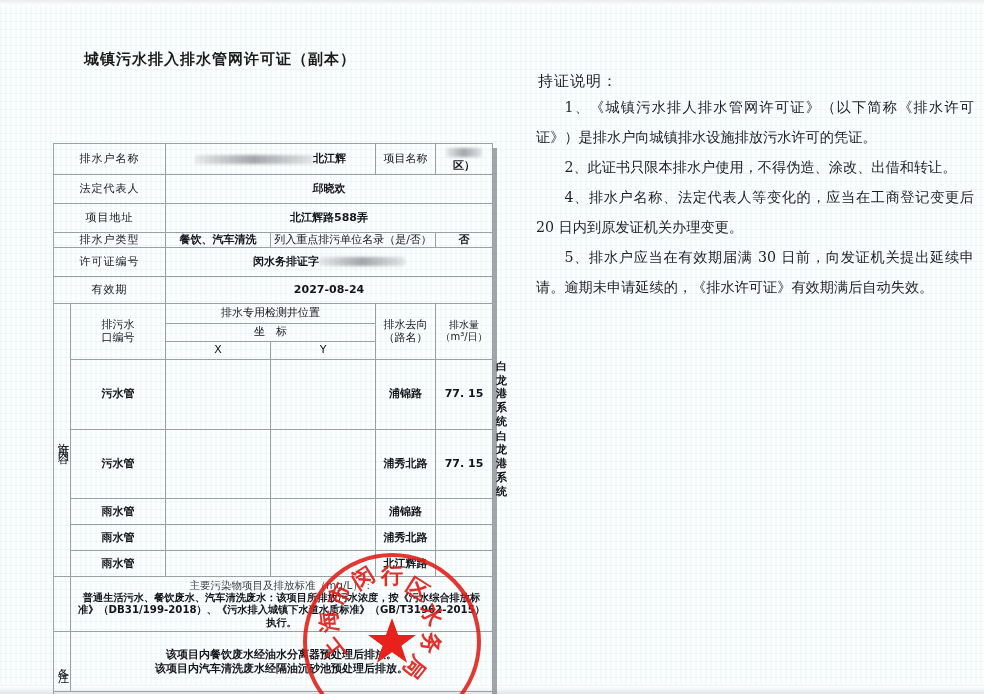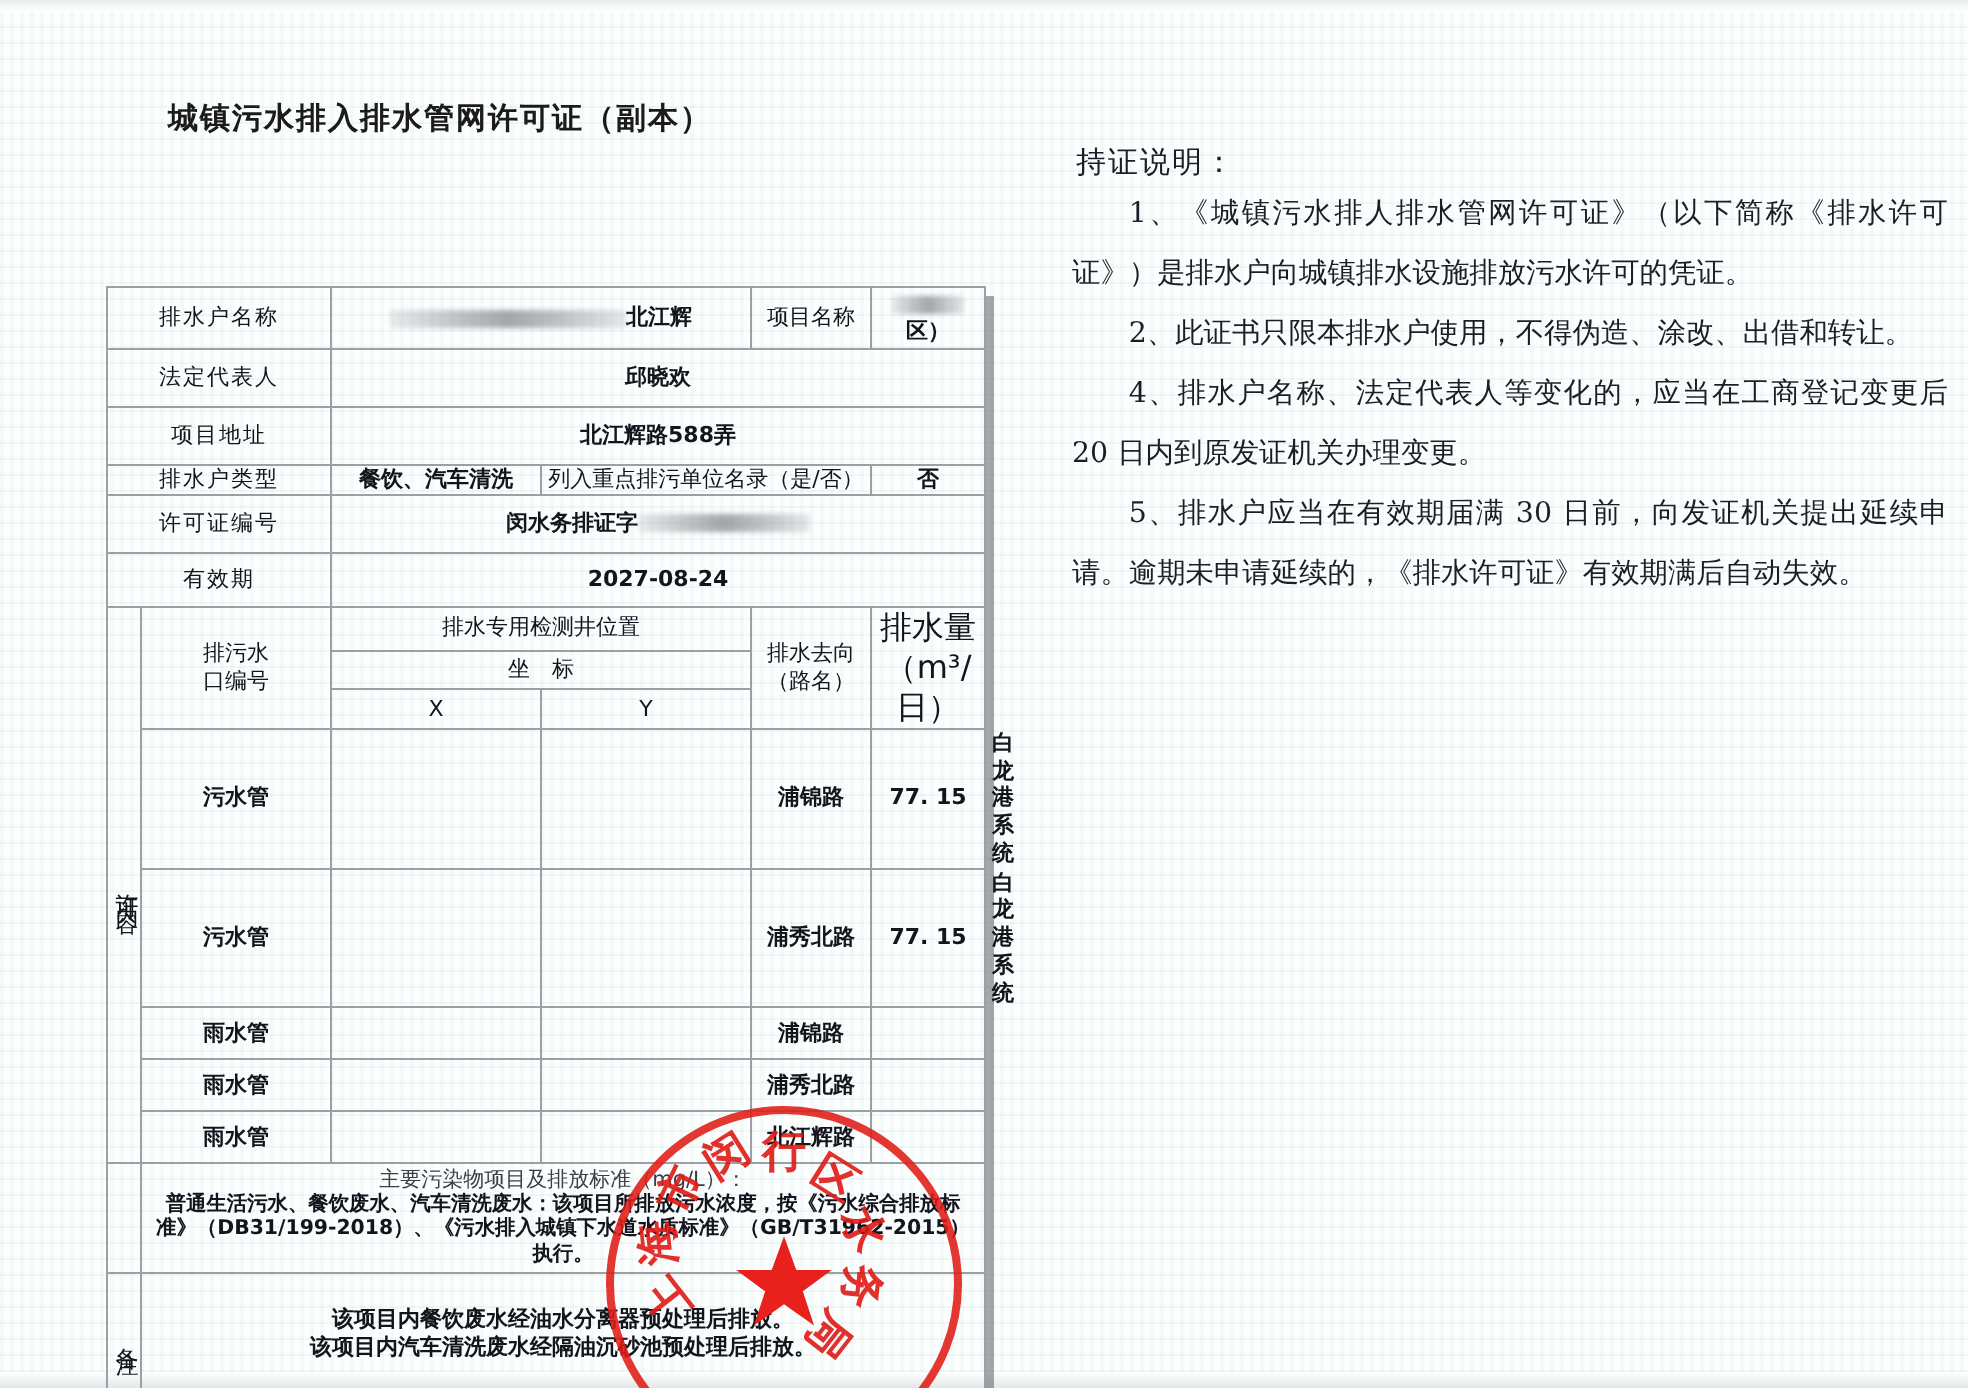--- a/index.html
+++ b/index.html
@@ -189,21 +189,21 @@
     <tr style="height:20px">
       <td class="sidecell" rowspan="8">
         <div class="vert">许可内容</div>
       </td>
       <td class="lbl" colspan="2" rowspan="3" style="letter-spacing:0;font-size:11px">排污水<br>口编号</td>
       <td class="lbl" colspan="2" style="letter-spacing:0;font-size:11px">排水专用检测井位置</td>
       <td class="lbl" rowspan="3" style="letter-spacing:0;font-size:11px">
         <span>排水去向</span><br>
         <span>（路名）</span>
       </td>
-      <td class="lbl" rowspan="3" style="letter-spacing:0;font-size:16px;padding:0 1px">
+      <td class="lbl" rowspan="3" style="letter-spacing:0;font-size:10px;padding:0 1px">
         <span>排水量</span><br>
         <span class="tiny">（m³/日）</span>
       </td>
     </tr>
     <tr style="height:18px">
       <td class="lbl" colspan="2" style="letter-spacing:0;font-size:11px">坐　标</td>
     </tr>
     <tr style="height:18px">
       <td class="lbl" style="letter-spacing:0">X</td>
       <td class="lbl" style="letter-spacing:0">Y</td>

